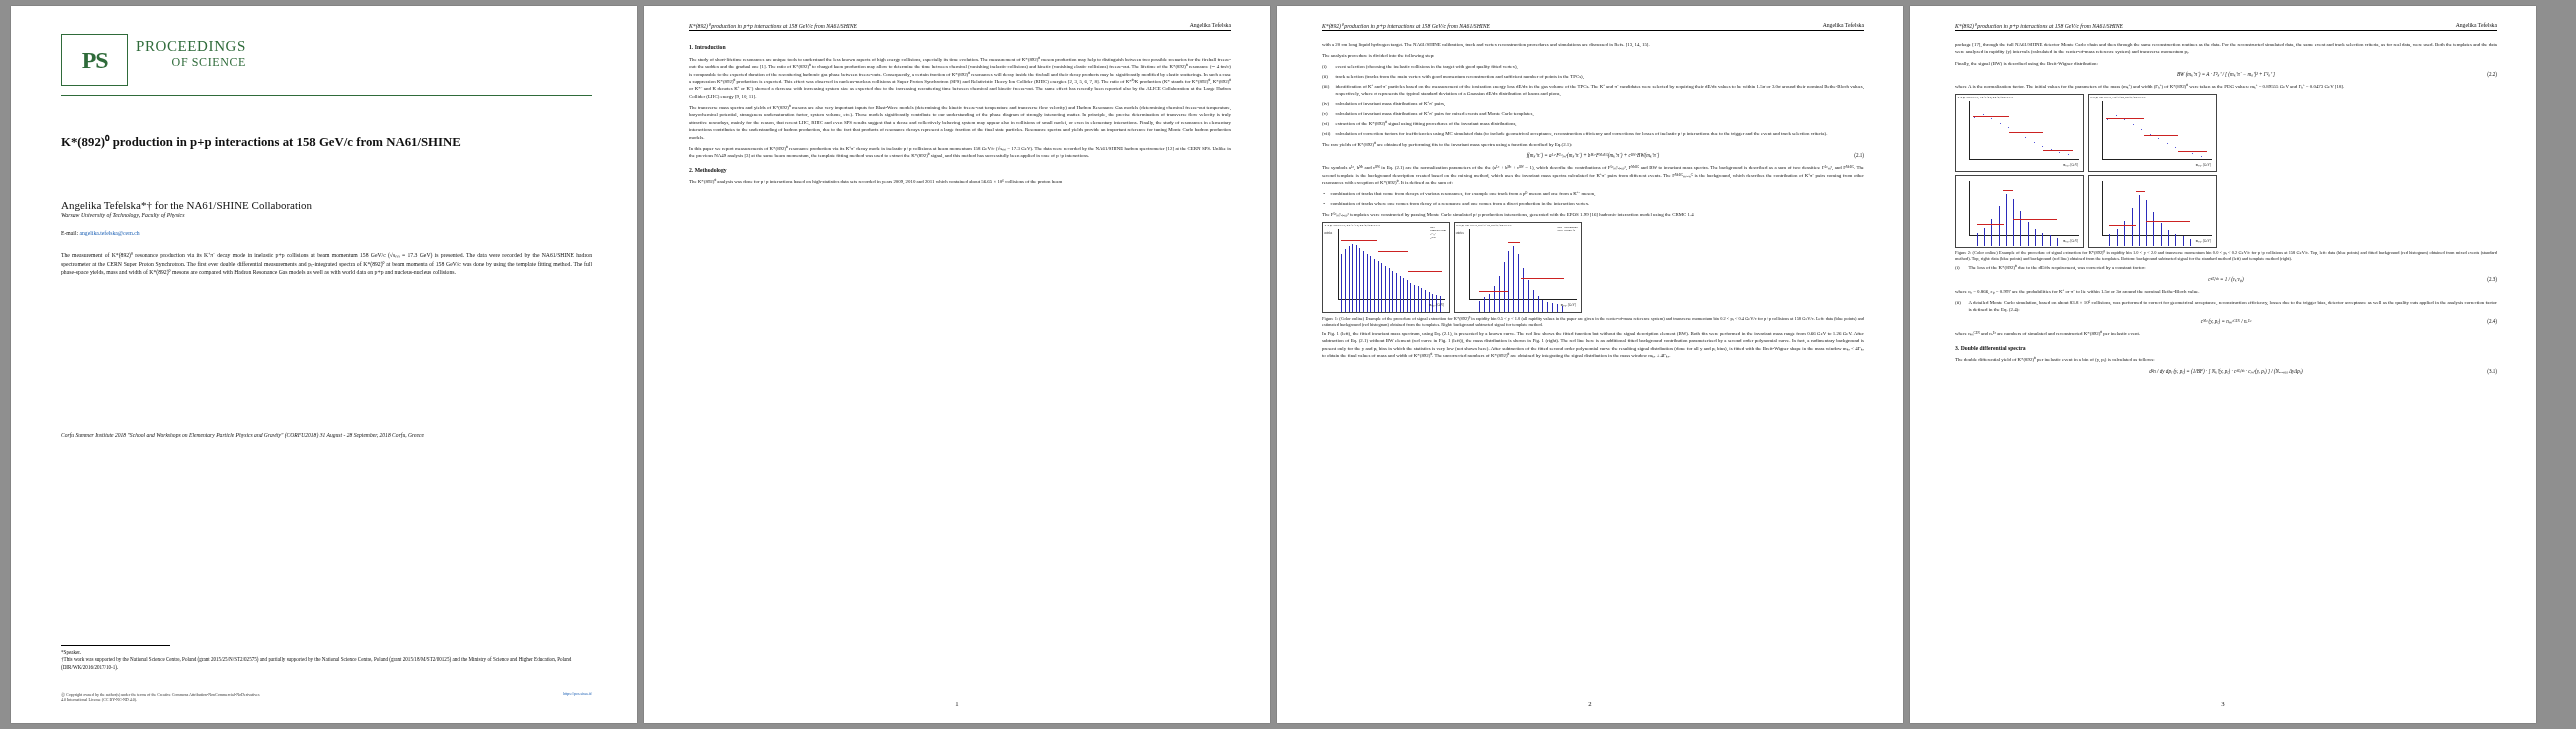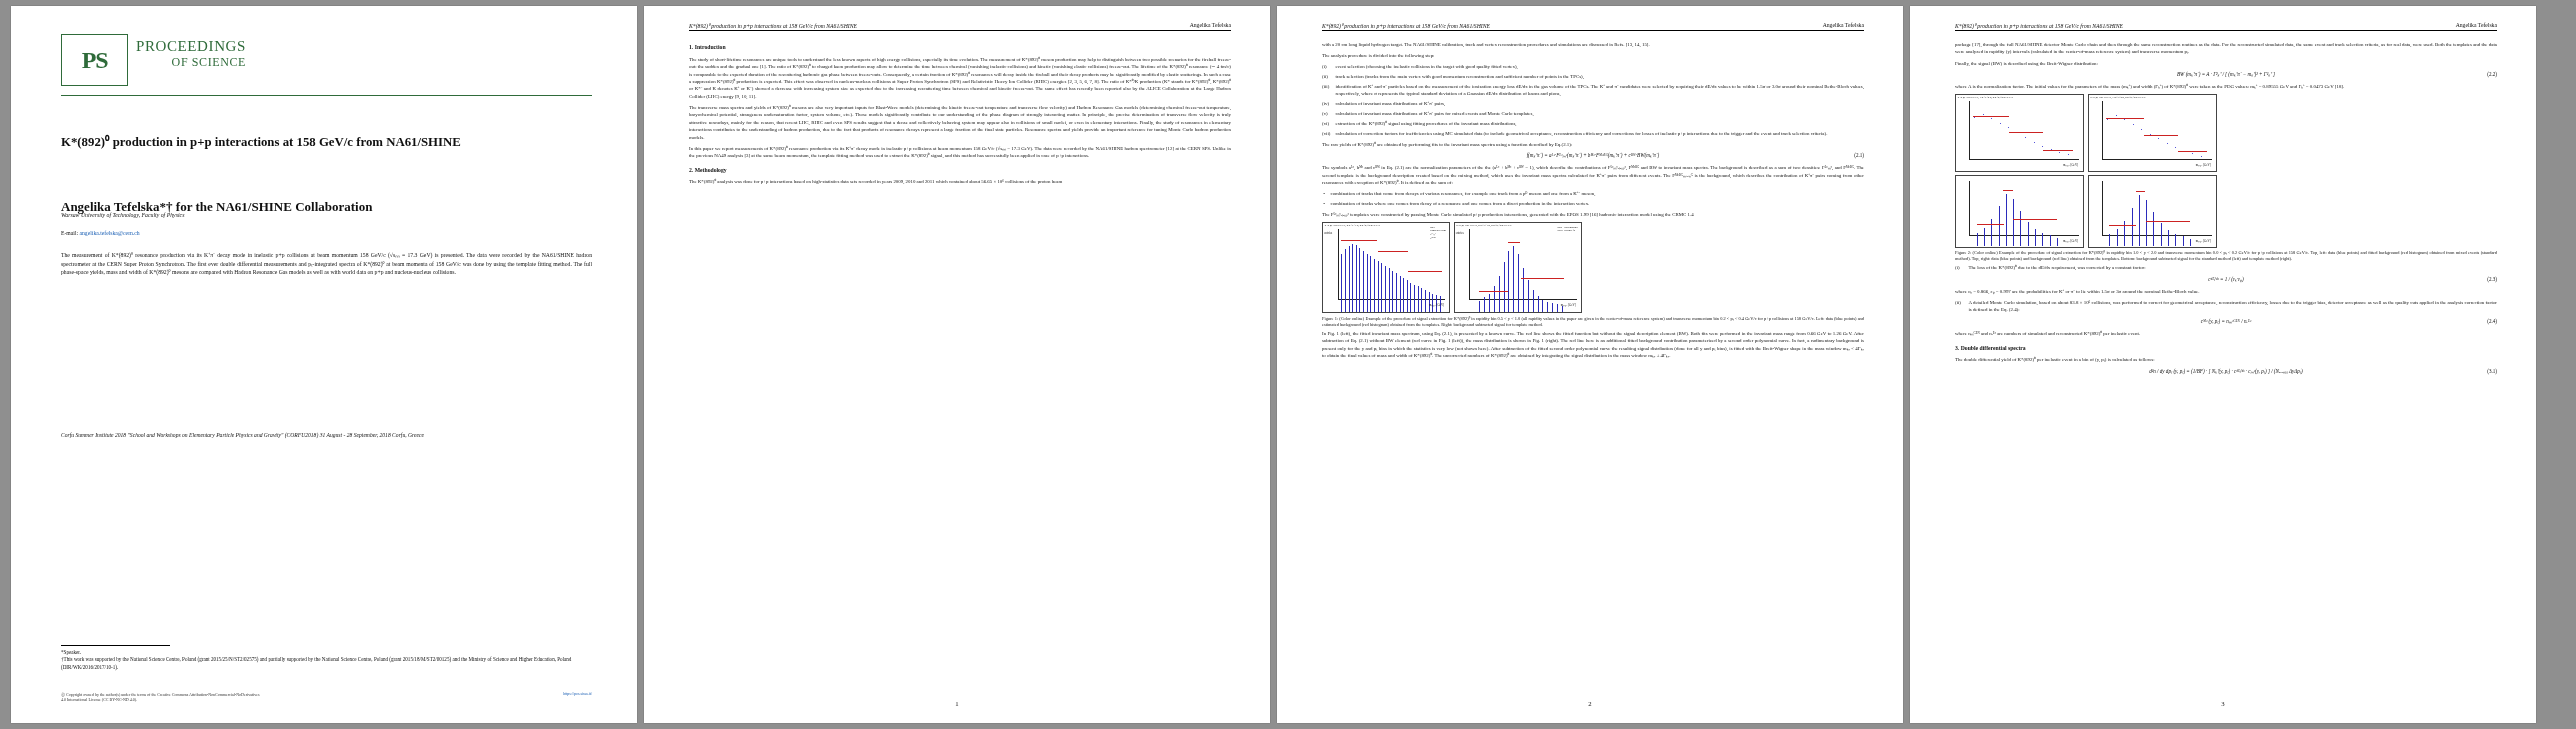--- a/index.html
+++ b/index.html
@@ -18,21 +18,21 @@
   .hdr-rule{position:absolute;left:45px;right:39px;top:24px;border-top:0.6px solid #000;}
   .pnum{position:absolute;bottom:16px;left:0;right:0;text-align:center;font-size:6.7px;color:#111;}
   
   .pos-logo{position:absolute;left:50px;top:28px;width:67px;height:52px;border:1.2px solid #2f6b3a;box-sizing:border-box;display:flex;align-items:center;justify-content:center;background:#fff;}
   .pos-logo .ps{font-family:"Liberation Serif",serif;font-size:24px;color:#2f6b3a;font-weight:700;letter-spacing:-1.2px;}
   .pos-word{position:absolute;left:125px;top:32px;color:#2f6b3a;}
   .pos-word .l1{font-size:15px;letter-spacing:0.6px;}
   .pos-word .l2{font-size:12px;letter-spacing:0.6px;text-align:right;}
   .rule-green{position:absolute;left:50px;right:45px;top:89px;border-top:1px solid #2f6b3a;}
   .title1{position:absolute;left:50px;right:73px;top:128px;font-size:12.8px;font-weight:700;line-height:1.35;color:#111;}
-  .auth1{position:absolute;left:50px;right:73px;top:193px;font-size:13px;font-weight:700;color:#111;}
+  .auth1{position:absolute;left:50px;right:73px;top:193px;font-size:11px;font-weight:400;color:#111;}
   .aff1{position:absolute;left:50px;right:73px;top:205px;font-size:5.8px;font-style:italic;color:#111;line-height:1.45;}
   .email1{position:absolute;left:50px;right:73px;top:224px;font-size:5.7px;color:#111;}
   .email1 a{color:#1a5fb4;text-decoration:none;}
   .abs1{position:absolute;left:50px;right:45px;top:245px;font-size:5.7px;text-align:justify;line-height:1.5;color:#111;}
   .conf1{position:absolute;left:50px;right:45px;top:425px;font-size:5.6px;font-style:italic;line-height:1.5;color:#111;}
   .foot1{position:absolute;left:50px;right:45px;bottom:52px;font-size:5.1px;line-height:1.45;color:#111;}
   .foot1 .rule{border-top:0.6px solid #000;width:109px;margin-bottom:2.4px;}
   .cc1{position:absolute;left:50px;right:45px;bottom:20.7px;font-size:4px;color:#333;line-height:1.35;display:flex;justify-content:space-between;}
   .cc-left{width:200px;}
   .cc-right{font-size:3.9px;color:#1a5fb4;}

